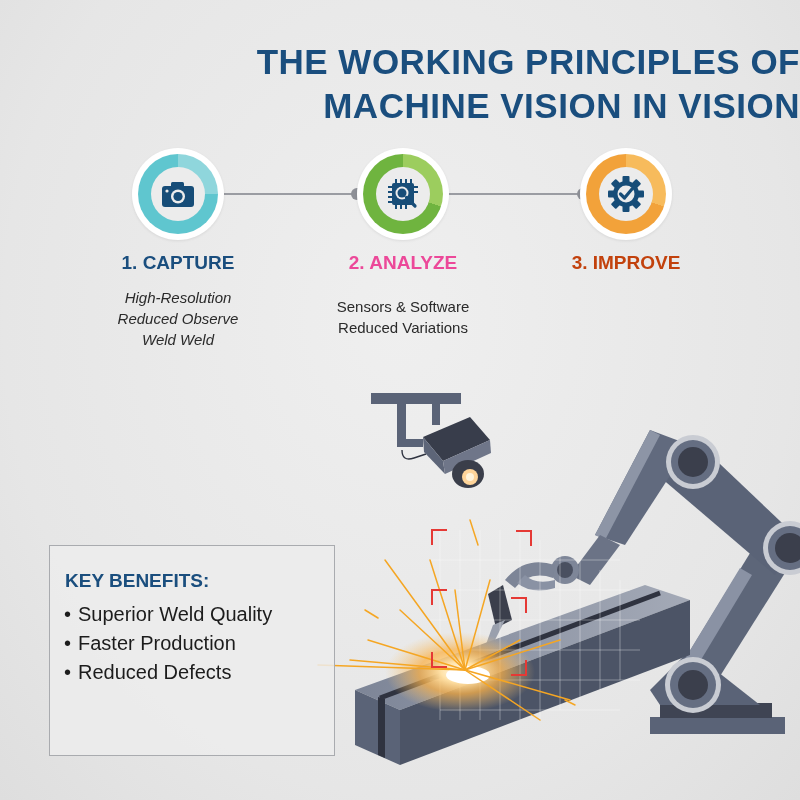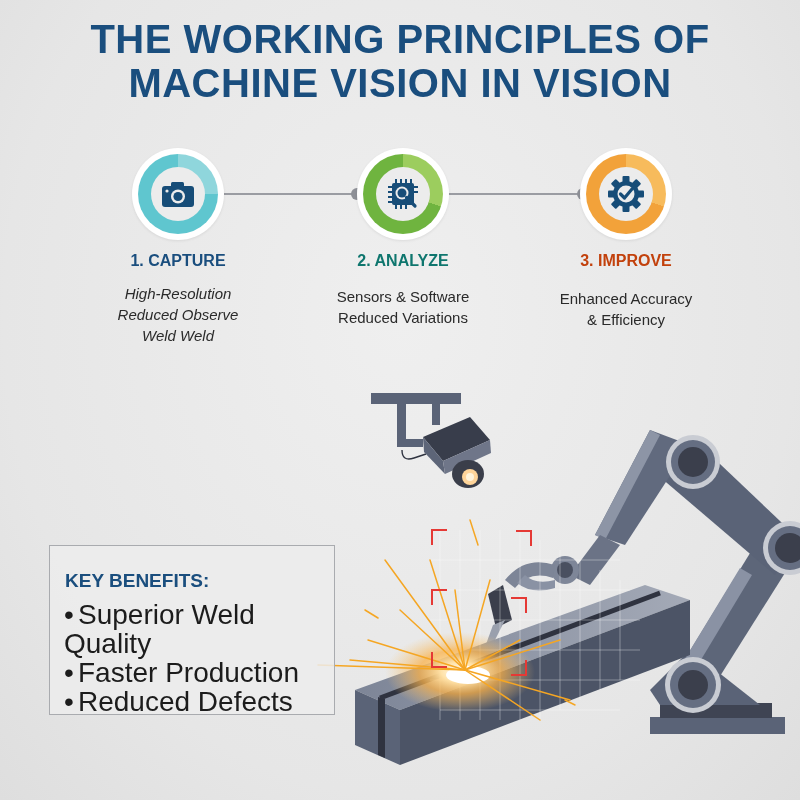--- a/index.html
+++ b/index.html
@@ -2,22 +2,22 @@
 <html><head>
 <meta charset="utf-8">
 <style>
   html, body { margin: 0; padding: 0; }
   body {
     width: 800px; height: 800px; overflow: hidden; position: relative;
     background: radial-gradient(ellipse at 50% 40%, #efefef 0%, #e6e6e6 70%, #dedede 100%);
     font-family: "Liberation Sans", "DejaVu Sans", sans-serif;
   }
   .title {
-    position: absolute; left: 0; top: 17px; width: 800px; text-align: center;
-    color: #1a4e7e; font-weight: 700; font-size: 40px; line-height: 44px;
+    position: absolute; left: 0; top: 40px; width: 800px; text-align: right;
+    color: #1a4e7e; font-weight: 700; font-size: 35px; line-height: 44px;
     letter-spacing: 0.5px;
   }
   .connector {
     position: absolute; top: 193px; height: 2px; background: #9a9ca2;
   }
   .dot {
     position: absolute; width: 12px; height: 12px; border-radius: 50%;
     background: #8e9097; top: 188px;
   }
   .step { position: absolute; top: 148px; width: 220px; text-align: center; }
@@ -27,31 +27,31 @@
     box-shadow: 0 1px 3px rgba(0,0,0,0.08);
   }
   .ring {
     width: 80px; height: 80px; border-radius: 50%;
     display: flex; align-items: center; justify-content: center;
   }
   .ring-inner {
     width: 54px; height: 54px; border-radius: 50%; background: #ececec;
     display: flex; align-items: center; justify-content: center;
   }
-  .step-label { font-weight: 700; font-size: 16px; margin-top: 12px; }
+  .step-label { font-weight: 700; font-size: 19px; margin-top: 12px; }
   .step-desc { color: #2a2a2a; font-size: 15px; line-height: 21px; }
   .benefits {
-    position: absolute; left: 49px; top: 545px; width: 286px; height: 170px;
+    position: absolute; left: 49px; top: 545px; width: 286px; height: 211px;
     border: 1.5px solid #a9abaf; background: rgba(236,236,236,0.85); box-sizing: border-box;
   }
   .benefits-title {
     position: absolute; left: 15px; top: 24px; color: #1a4e7e; font-weight: 700; font-size: 19px;
   }
   .benefits ul { list-style: none; margin: 0; padding: 0; position: absolute; left: 14px; top: 54px; }
-  .benefits li { font-size: 28px; color: #1c1c1c; line-height: 29px; }
+  .benefits li { font-size: 20px; color: #1c1c1c; line-height: 29px; }
   .benefits li .bullet { display: inline-block; width: 14px; }
   .scene { position: absolute; left: 0; top: 0; }
 </style>
 </head>
 <body>
 
 <div class="title">
   <div>THE WORKING PRINCIPLES OF</div>
   <div>MACHINE VISION IN VISION</div>
 </div>
@@ -104,22 +104,22 @@
               <line x1="28" y1="16" x2="33" y2="16"></line>
           </g>
           <rect x="7" y="7" width="22" height="22" rx="2" fill="#174d78"></rect>
           <circle cx="17" cy="17" r="6.5" fill="#ececec"></circle>
           <circle cx="17" cy="17" r="4.5" fill="#174d78"></circle>
           <line x1="21.5" y1="21.5" x2="30" y2="30" stroke="#174d78" stroke-width="3.2" stroke-linecap="round"></line>
         </svg>
       </div>
     </div>
   </div>
-  <div class="step-label" style="color:#0f766e;">2. ANALYZE</div>
-  <div class="step-desc" style="margin-top:16px;">
+  <div class="step-label" style="color:#ec4899;">2. ANALYZE</div>
+  <div class="step-desc" style="margin-top:22px;">
     <div>Sensors &amp; Software</div>
     <div>Reduced Variations</div>
   </div>
 </div>
 
 <div class="step" style="left:516px;">
   <div class="ring-wrap">
     <div class="ring" style="background: conic-gradient(#f7bb5c 0 30%, #f2a23a 30% 100%);">
       <div class="ring-inner">
         <svg width="38" height="38" viewBox="0 0 38 38">
@@ -134,24 +134,20 @@
             <rect x="-3.5" y="-18" width="7" height="8" rx="1" transform="rotate(315)"></rect>
             <circle r="13"></circle>
             <circle r="8.5" fill="#ececec"></circle>
           </g>
           <polyline points="13.5,19 17.5,23 25,14" fill="none" stroke="#174d78" stroke-width="3.2" stroke-linecap="round" stroke-linejoin="round"></polyline>
         </svg>
       </div>
     </div>
   </div>
   <div class="step-label" style="color:#c2410c;">3. IMPROVE</div>
-  <div class="step-desc" style="margin-top:18px;">
-    <div>Enhanced Accuracy</div>
-    <div>&amp; Efficiency</div>
-  </div>
 </div>
 
 <svg class="scene" width="800" height="800" viewBox="0 0 800 800">
   <defs>
     <radialGradient id="glow" cx="50%" cy="50%" r="50%">
       <stop offset="0%" stop-color="#ffffff"></stop>
       <stop offset="25%" stop-color="#ffe2a8"></stop>
       <stop offset="55%" stop-color="#f9b14a" stop-opacity="0.75"></stop>
       <stop offset="100%" stop-color="#f7c77a" stop-opacity="0"></stop>
     </radialGradient>

